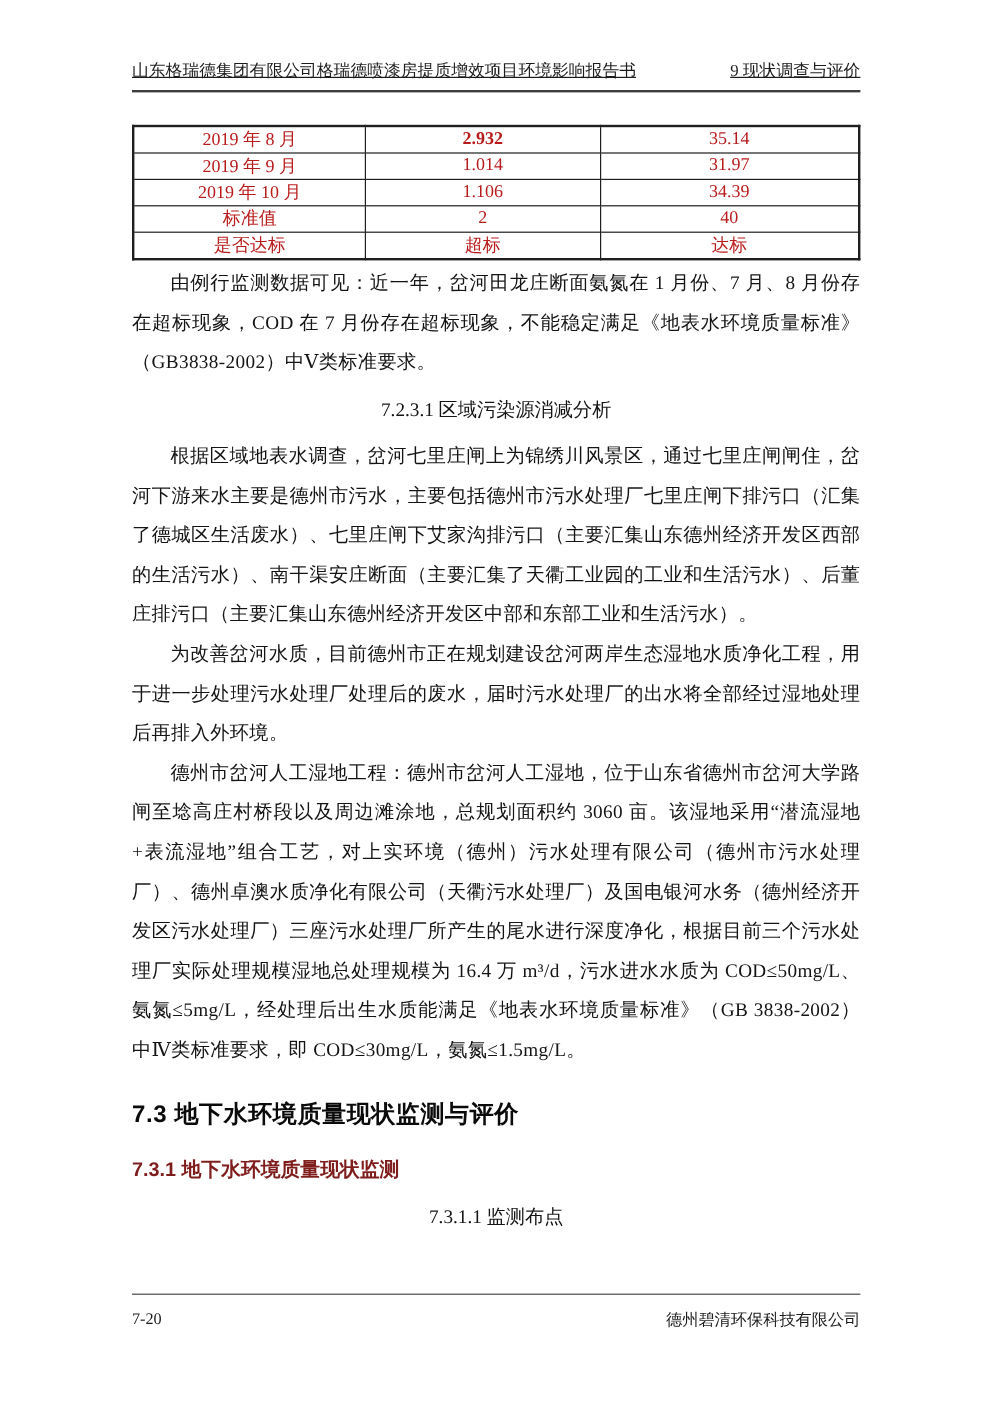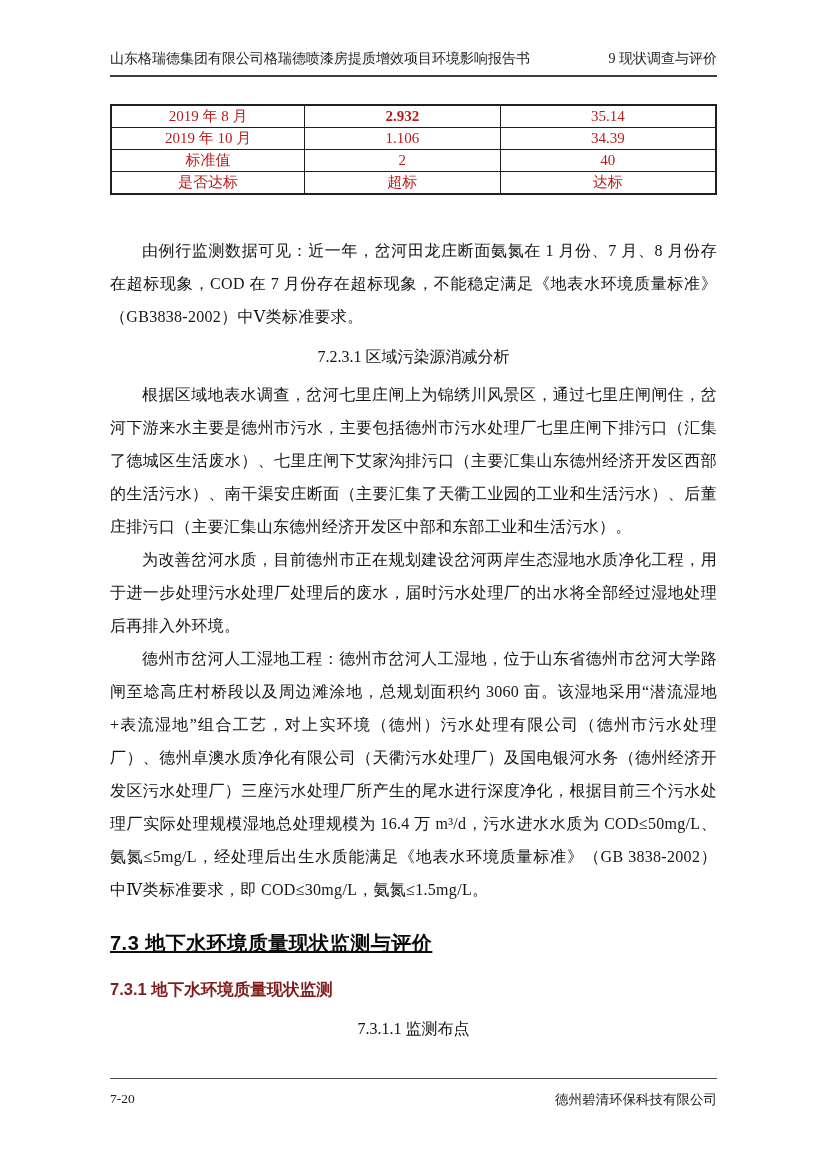--- a/index.html
+++ b/index.html
@@ -22,20 +22,21 @@
     left: 110px;
     right: 110px;
     top: 50px;
     display: flex;
     justify-content: space-between;
     align-items: flex-end;
     font-size: 14px;
     color: #1c1c1c;
     border-bottom: 2px solid #3d3d3d;
     padding-bottom: 7px;
+    text-decoration: underline;
   }
   
   .doc-table {
     position: absolute;
     left: 110px;
     top: 104px;
     width: 607px;
     border-collapse: collapse;
     table-layout: fixed;
   }
@@ -51,21 +52,21 @@
   .doc-table { border: 2px solid #1f1f1f; }
   .doc-table col.c1 { width: 32%; }
   .doc-table col.c2 { width: 32.3%; }
   .doc-table col.c3 { width: 35.7%; }
   .doc-table td.bold { font-weight: bold; }
   
   .content {
     position: absolute;
     left: 110px;
     right: 110px;
-    top: 234px;
+    top: 220px;
   }
   p.body-par {
     margin: 0;
     font-size: 16px;
     line-height: 33px;
     text-align: justify;
     text-indent: 2em;
     color: #141414;
     letter-spacing: 0.3px;
   }
@@ -78,21 +79,20 @@
     text-align: center;
   }
   .h-level2 {
     margin: 23px 0 18px 0;
     font-size: 20px;
     font-weight: bold;
     font-family: "Liberation Sans", "DejaVu Sans", sans-serif;
     color: #0b0b0b;
     line-height: 28px;
     letter-spacing: 0.5px;
-    text-decoration: underline;
   }
   .h-level3 {
     margin: 20px 0 16px 0;
     font-size: 16.5px;
     font-weight: bold;
     font-family: "Liberation Sans", "DejaVu Sans", sans-serif;
     color: #7f1d1d;
     line-height: 24px;
   }
   
@@ -137,20 +137,25 @@
         <col class="c2">
         <col class="c3">
       </colgroup>
     <tbody>
       <tr>
         <td>2019 年 8 月</td>
         <td class="bold">2.932</td>
         <td>35.14</td>
       </tr>
       <tr>
+        <td>2019 年 9 月</td>
+        <td>1.014</td>
+        <td>31.97</td>
+      </tr>
+      <tr>
         <td>2019 年 10 月</td>
         <td>1.106</td>
         <td>34.39</td>
       </tr>
       <tr>
         <td>标准值</td>
         <td>2</td>
         <td>40</td>
       </tr>
       <tr>

